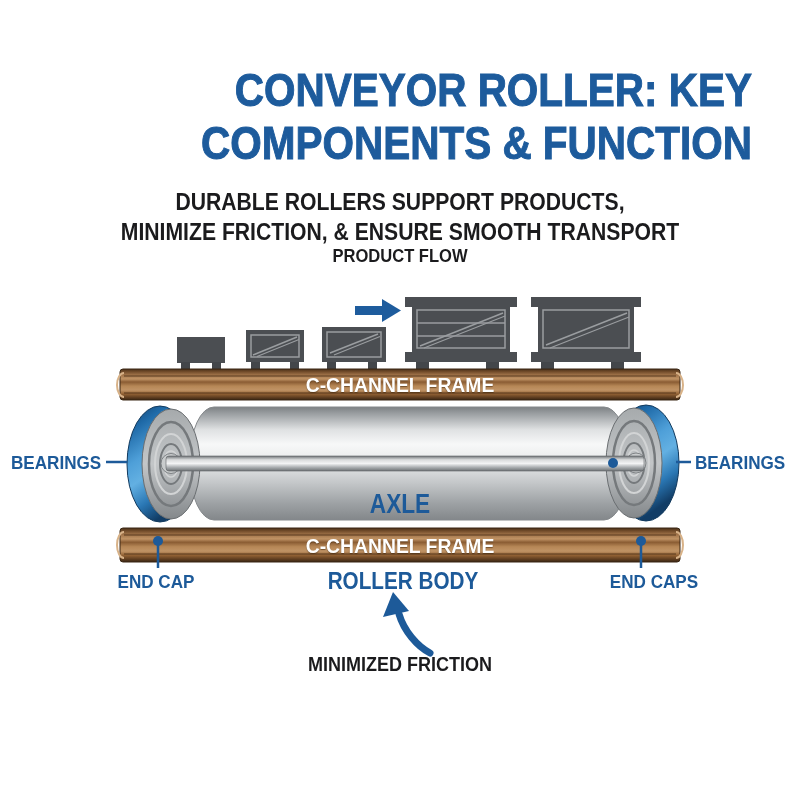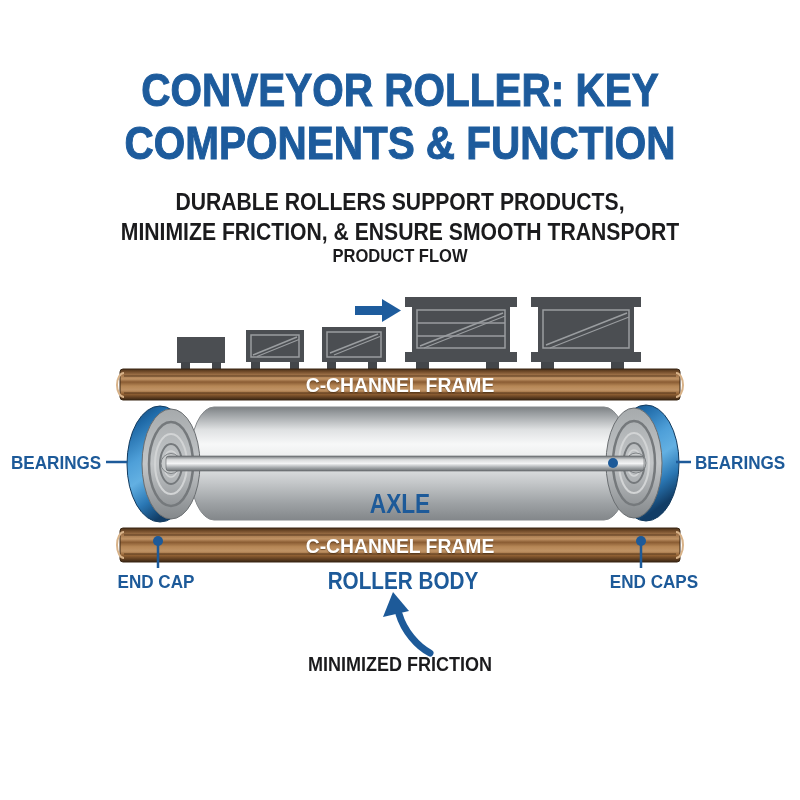--- a/index.html
+++ b/index.html
@@ -1,20 +1,20 @@
 <!DOCTYPE html>
 <html><head>
 <meta charset="utf-8">
 <style>
   html,body{margin:0;padding:0;background:#ffffff;}
   .stage{position:relative;width:800px;height:800px;background:#ffffff;overflow:hidden;
          font-family:"Liberation Sans",sans-serif;-webkit-font-smoothing:antialiased;}
   .abs{position:absolute;}
   .cond{transform:scaleX(.88);transform-origin:50% 50%;}
-  .title{left:0;top:64px;width:800px;text-align:center;color:#1d5b9c;font-weight:bold;
+  .title{left:0;top:64px;width:800px;text-align:right;color:#1d5b9c;font-weight:bold;
          font-size:46px;line-height:53px;-webkit-text-stroke:1px #1d5b9c;}
   .subtitle{left:0;top:187px;width:800px;text-align:center;color:#1b1b1d;font-weight:bold;
             font-size:23px;line-height:30px;transform:scaleX(.92);transform-origin:50% 50%;}
   .flowlbl{left:300px;top:246px;width:200px;text-align:center;color:#1b1b1d;font-weight:bold;
            font-size:18px;transform:scaleX(.92);transform-origin:50% 50%;}
   .framelbl{left:120px;width:560px;text-align:center;color:#ffffff;font-weight:bold;
             font-size:21px;line-height:25px;transform:scaleX(.92);transform-origin:50% 50%;
             text-shadow:0 1px 1px rgba(60,35,10,.55);}
   .framelbl.top{top:372px;}
   .framelbl.bottom{top:533px;}

